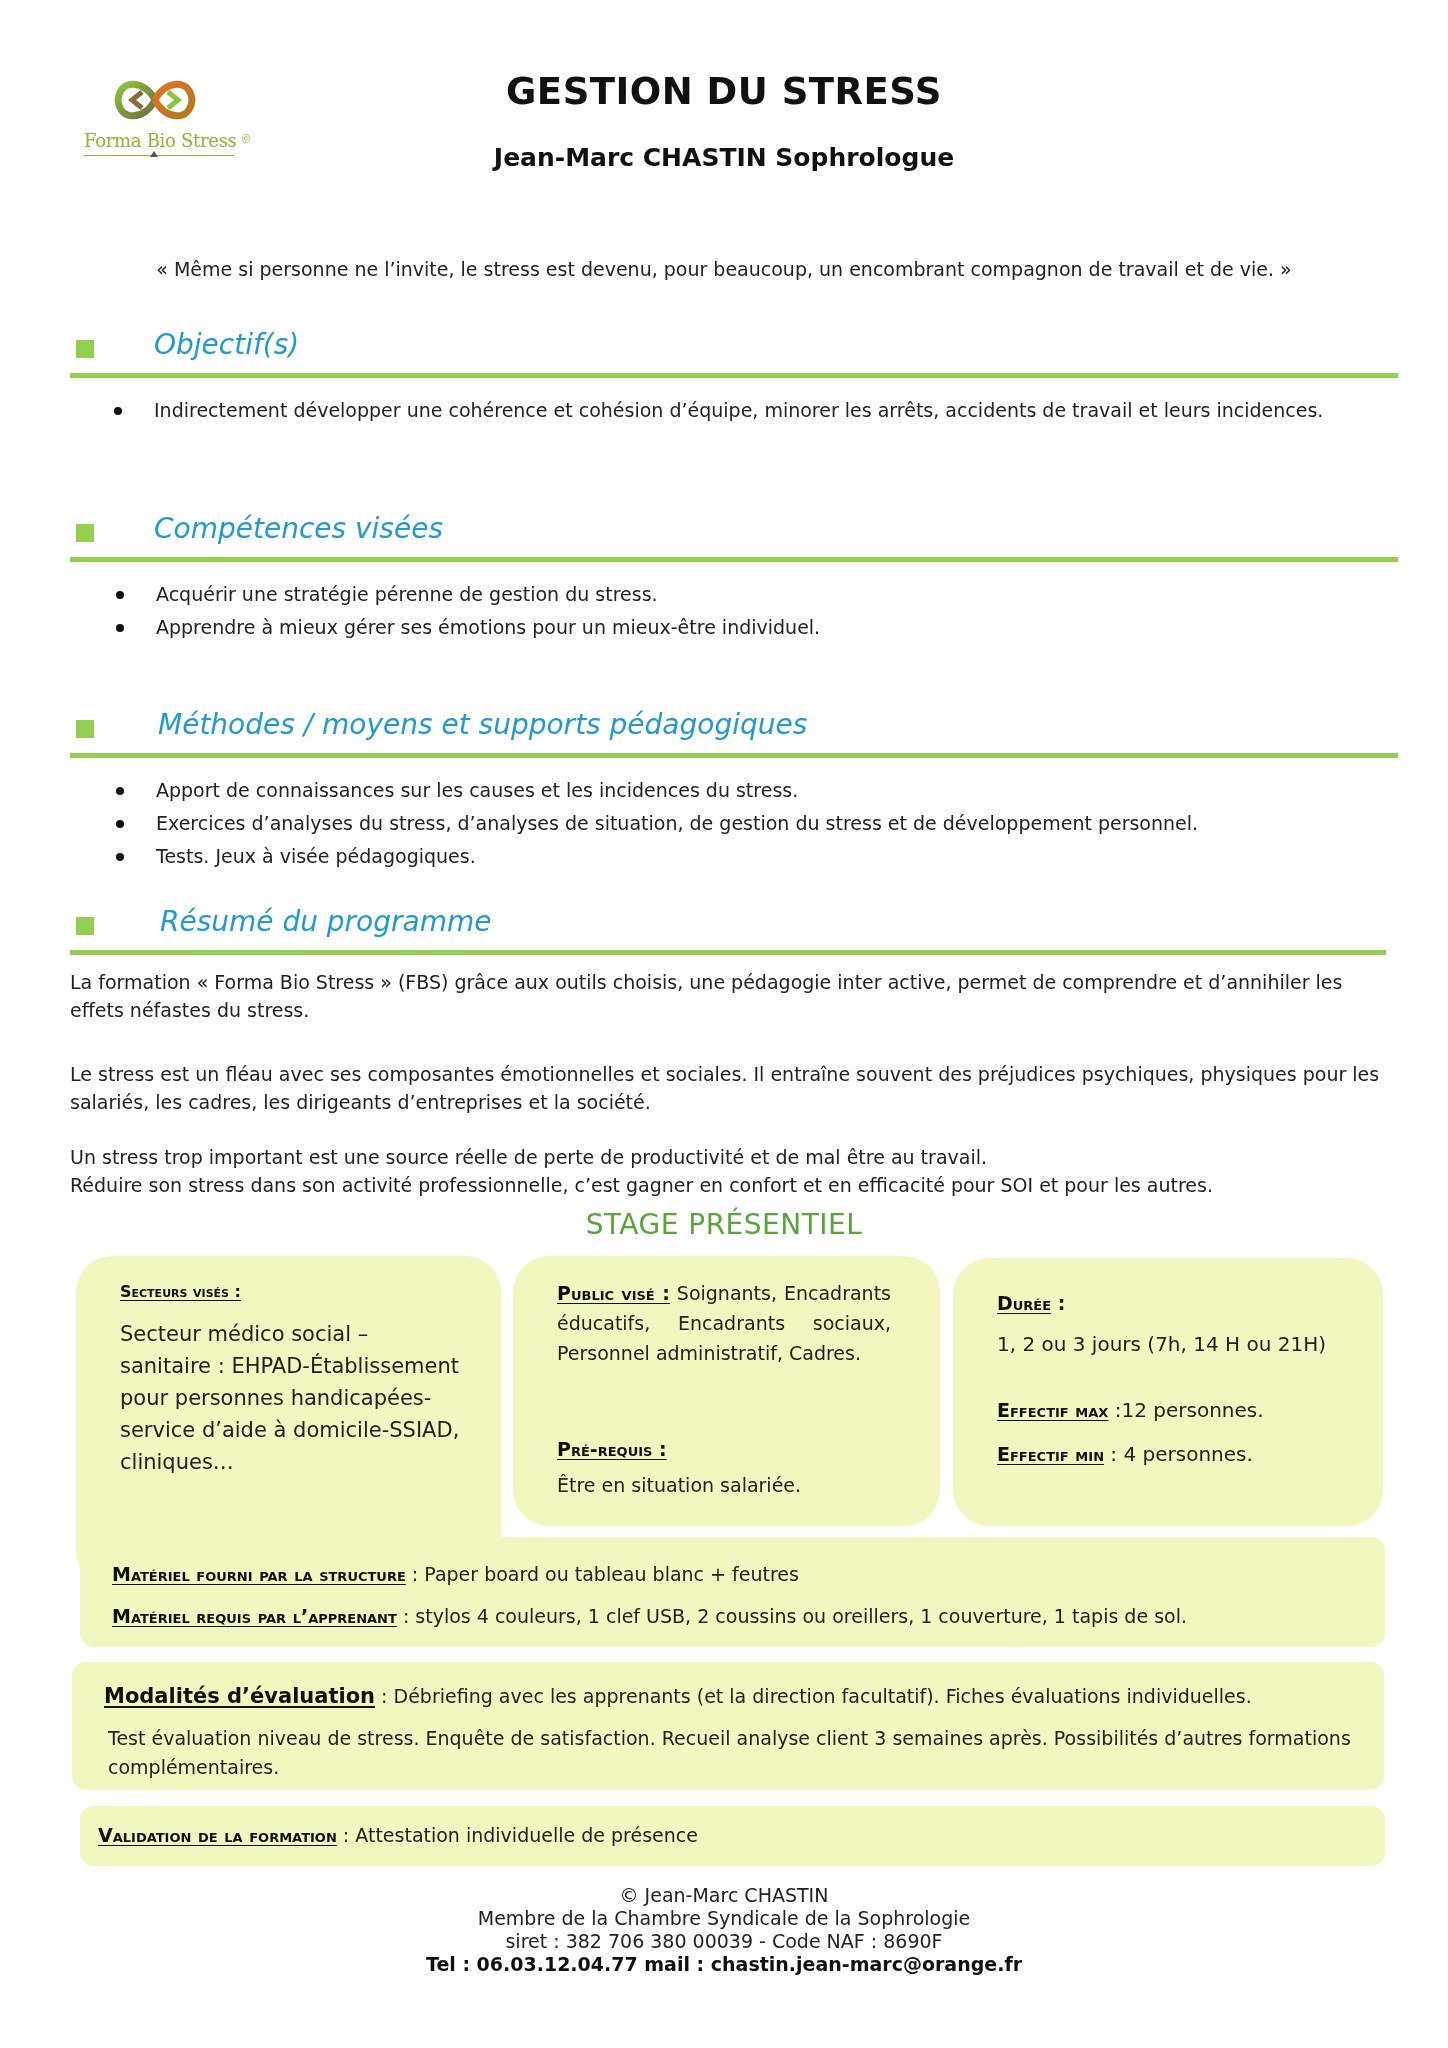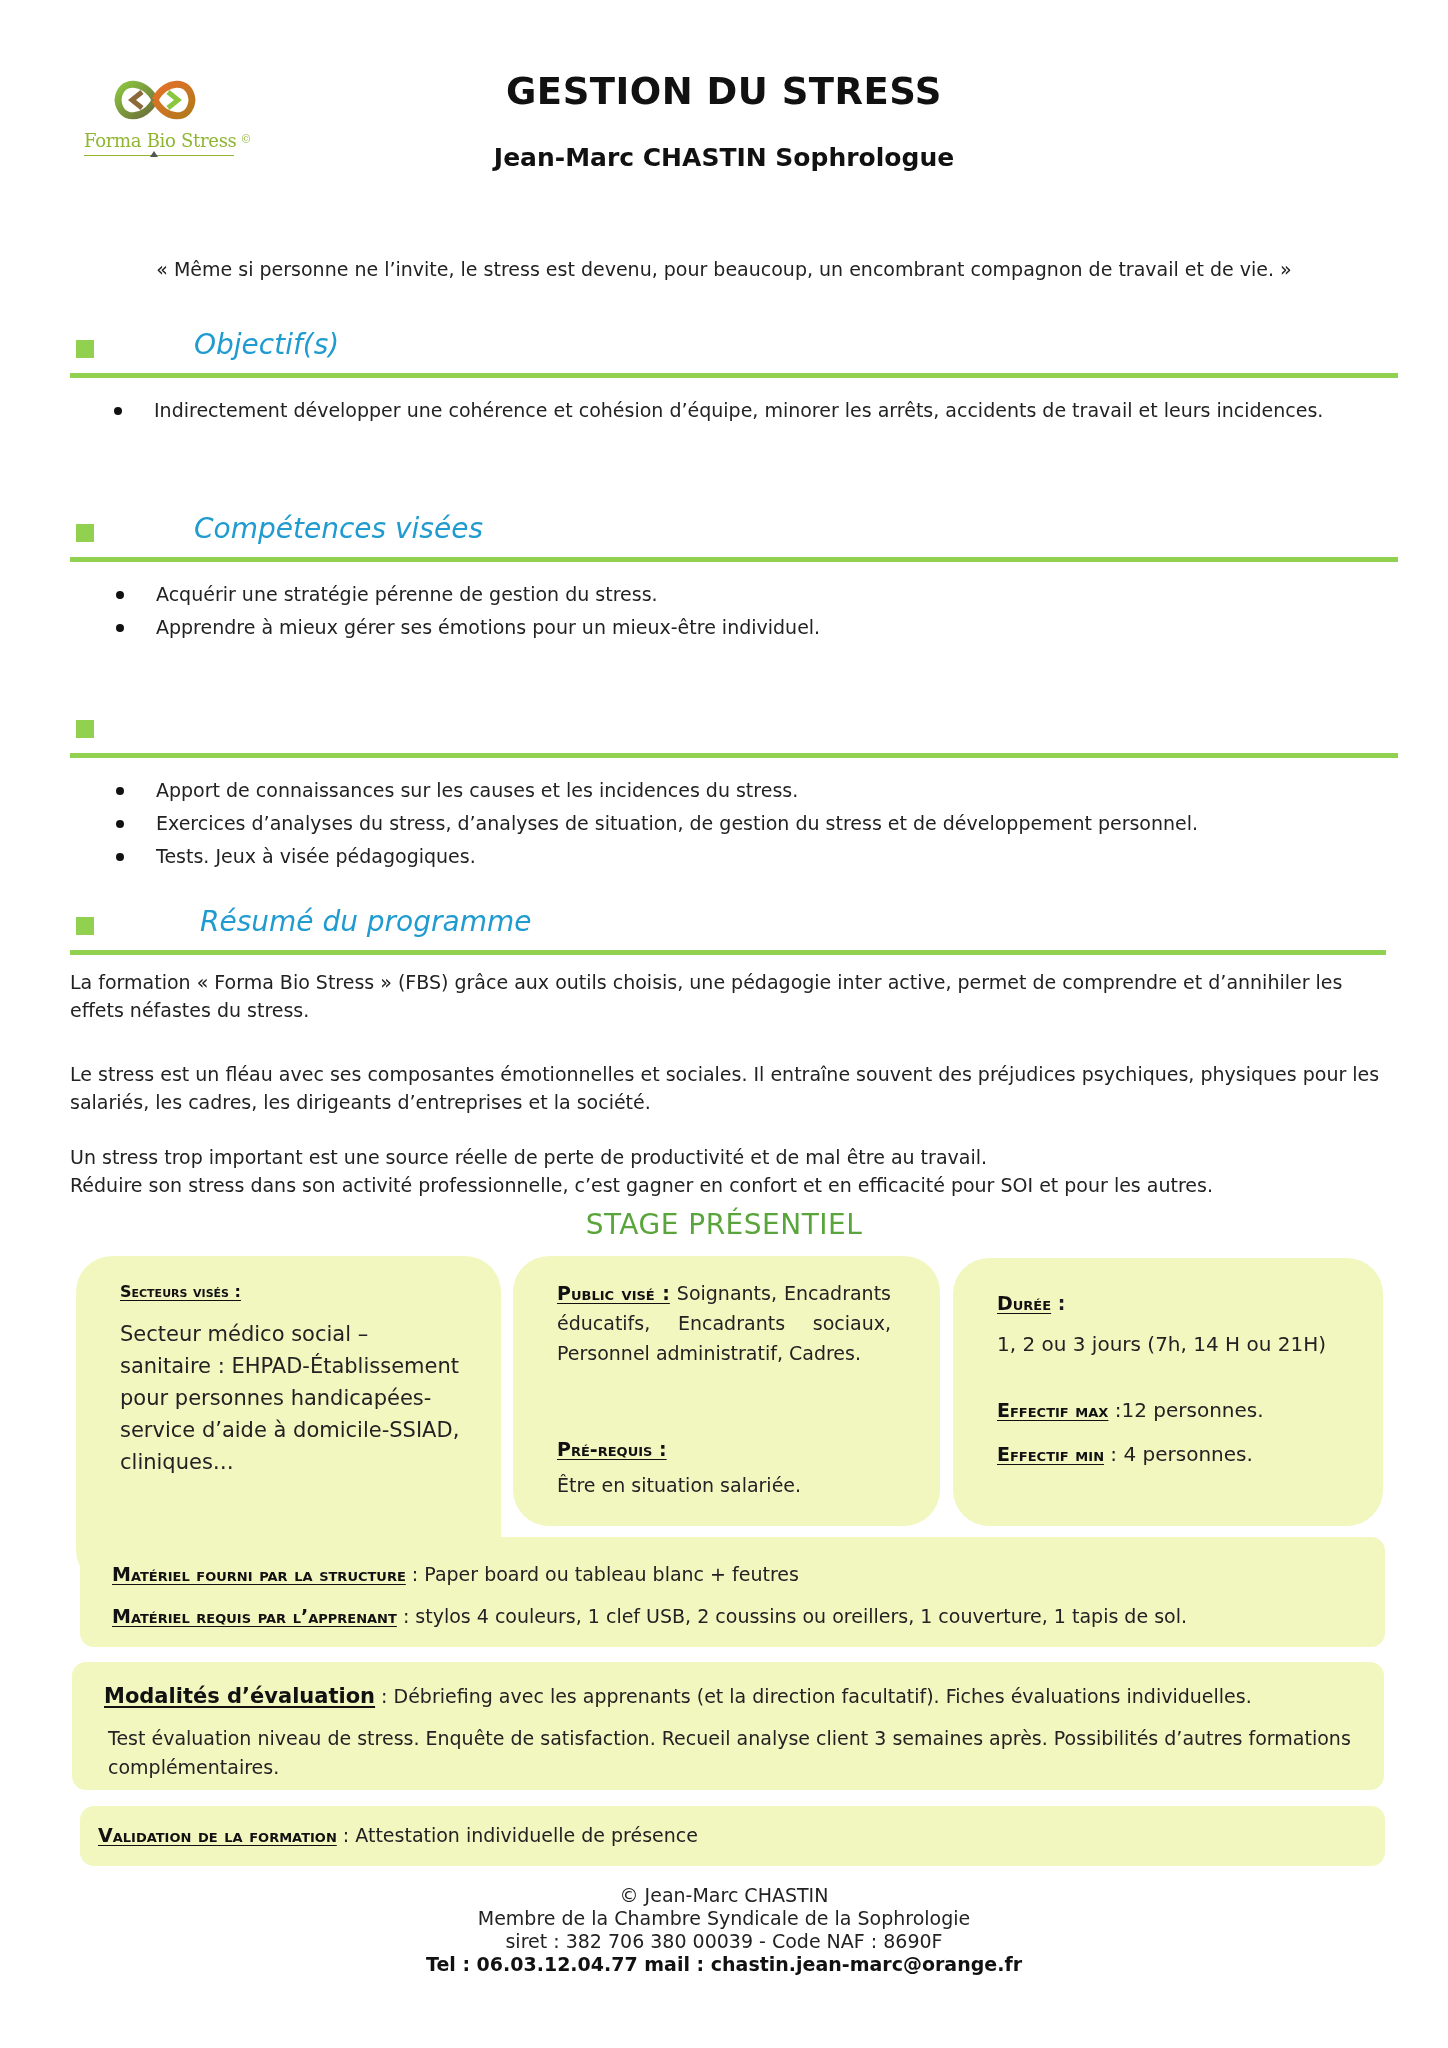--- a/index.html
+++ b/index.html
@@ -12,21 +12,21 @@
   .logo-text .copy { font-size: 11px; margin-left: 4px; vertical-align: 4px; }
   .logo-underline { position: absolute; left: 6px; top: 83px; width: 150px; height: 1px; background: #8fb531; }
   .logo-tri { position: absolute; left: 72px; top: 79px; width: 0; height: 0; border-left: 4px solid transparent; border-right: 4px solid transparent; border-bottom: 6px solid #555; }
 
   .title { position: absolute; left: 0; width: 1448px; top: 70px; text-align: center; font-size: 37px; font-weight: bold; letter-spacing: 0.5px; color: #111; }
   .subtitle { position: absolute; left: 0; width: 1448px; top: 143px; text-align: center; font-size: 25px; font-weight: bold; color: #111; }
   .quote { position: absolute; left: 0; width: 1448px; top: 258px; text-align: center; font-size: 19px; color: #222; }
 
   .section-head { position: absolute; left: 70px; width: 1328px; height: 50px; border-bottom: 5px solid #92d050; }
   .section-head .sq { position: absolute; left: 6px; top: 12px; width: 18px; height: 18px; background: #92d050; }
-  .section-head .label { position: absolute; left: 84px; top: 0; font-size: 28px; font-style: italic; color: #1f9bcf; white-space: nowrap; margin-left: 40px; }
+  .section-head .label { position: absolute; left: 84px; top: 0; font-size: 28px; font-style: italic; color: #1f9bcf; white-space: nowrap; }
 
   .bullets { position: absolute; left: 114px; list-style: none; }
   .bullets li { position: relative; font-size: 19px; line-height: 33px; padding-left: 40px; color: #222; white-space: nowrap; }
   .bullets li::before { content: ""; position: absolute; left: 0; top: 13px; width: 8px; height: 8px; border-radius: 50%; background: #111; }
 
   .para { position: absolute; left: 70px; width: 1320px; font-size: 19px; line-height: 28px; color: #222; }
   .ul-green { text-decoration-color: #5aa53b; text-underline-offset: 4px; }
 
   .stage { position: absolute; left: 0; width: 1448px; top: 1208px; text-align: center; font-size: 28px; color: #5aa53b; letter-spacing: 0.5px; }
 
@@ -83,20 +83,21 @@
   <div class="sq"></div>
   <div class="label">Compétences visées</div>
 </div>
 <ul class="bullets" style="top:578px; left:116px;">
   <li>Acquérir une stratégie pérenne de gestion du stress.</li>
   <li>Apprendre à mieux gérer ses émotions pour un mieux-être individuel.</li>
 </ul>
 
 <div class="section-head" style="top:708px;">
   <div class="sq"></div>
+  <div class="label" style="left:88px;">Méthodes / moyens et supports pédagogiques</div>
 </div>
 <ul class="bullets" style="top:774px; left:116px;">
   <li>Apport de connaissances sur les causes et les incidences du stress.</li>
   <li>Exercices d’analyses du stress, d’analyses de situation, de gestion du stress et de développement personnel.</li>
   <li>Tests. Jeux à visée pédagogiques.</li>
 </ul>
 
 <div class="section-head" style="top:905px; width:1316px;">
   <div class="sq"></div>
   <div class="label" style="left:90px;">Résumé du programme</div>

